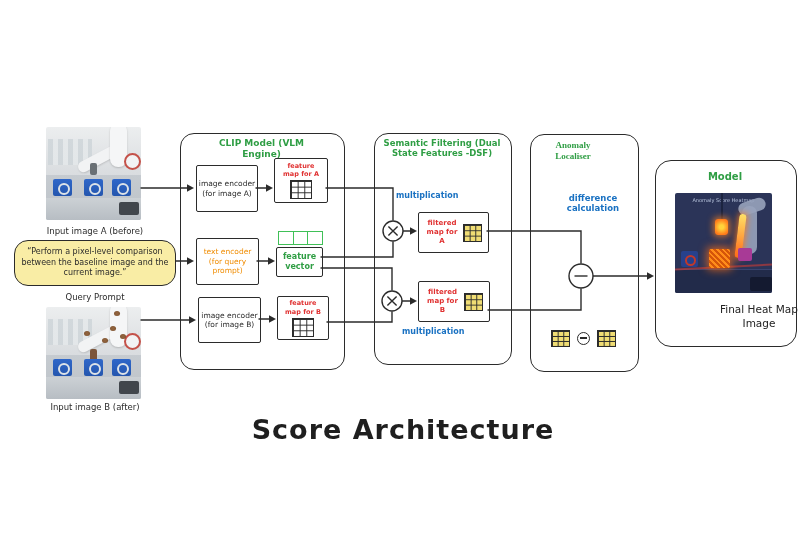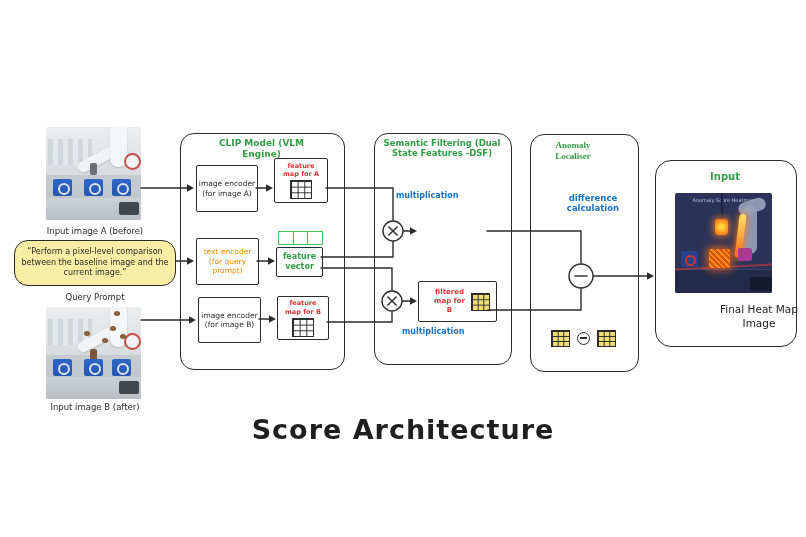--- a/index.html
+++ b/index.html
@@ -160,22 +160,26 @@
   <div class="node" style="left:277px; top:296px; width:50px; height:42px; flex-direction:column; font-size:6.5px; gap:2px;">
     <span class="red" style="display:inline-block; width:40px;">feature map for B</span>
     <span class="grid3" style="width:20px; height:17px;"></span>
   </div>
 
   <div class="panel" style="left:374px; top:133px; width:136px; height:230px;"></div>
   <div class="caption green" style="left:374px; top:138px; width:136px; font-size:8.5px;">Semantic Filtering (Dual State Features -DSF)</div>
 
   <div class="caption blue" style="left:396px; top:191px; width:60px; font-size:8px; text-align:left;">multiplication</div>
 
-
-  <div class="node" style="left:418px; top:281px; width:70px; height:39px; font-size:7px; gap:4px;padding-left:7px;">
+  <div class="node" style="left:418px; top:212px; width:69px; height:39px; font-size:7px; gap:4px;">
+    <span class="red" style="display:inline-block; width:34px;">filtered map for A</span>
+    <span class="grid3 yellow" style="width:17px; height:16px;"></span>
+  </div>
+
+  <div class="node" style="left:418px; top:281px; width:70px; height:39px; font-size:7px; gap:4px;">
     <span class="red" style="display:inline-block; width:34px;">filtered map for B</span>
     <span class="grid3 yellow" style="width:17px; height:16px;"></span>
   </div>
 
   <div class="caption blue" style="left:402px; top:327px; width:60px; font-size:8px; text-align:left;">multiplication</div>
 
   <div class="panel" style="left:530px; top:134px; width:107px; height:236px;"></div>
   <div class="caption green" style="left:530px; top:140px; width:86px; font-size:9px;font-family:Liberation Serif, serif;">
     <span style="display:inline-block; width:55px;">Anomaly Localiser</span>
   </div>
@@ -183,21 +187,21 @@
     <span style="display:inline-block; width:64px;">difference calculation</span>
   </div>
   <div style="position:absolute; left:530px; top:330px; width:107px; display:flex; align-items:center;
               justify-content:center; gap:7px;">
     <span class="grid3 yellow" style="width:17px; height:15px;"></span>
     <span class="minus-chip"></span>
     <span class="grid3 yellow" style="width:17px; height:15px;"></span>
   </div>
 
   <div class="panel" style="left:655px; top:160px; width:140px; height:185px; border-radius:16px;"></div>
-  <div class="caption green" style="left:655px; top:171px; width:140px; font-size:10px;">Input</div>
+  <div class="caption green" style="left:655px; top:171px; width:140px; font-size:10px;">Model</div>
 
   <div class="heat" style="left:675px; top:193px; width:97px; height:100px;">
     <div class="h-cap">Anomaly Score Heatmap</div>
     <div class="h-shoulder"></div>
     <div class="h-col"></div>
     <div class="h-edge"></div>
     <div class="h-cable"></div>
     <div class="h-grip"></div>
     <div class="h-belt"></div>
     <div class="h-beam"></div>

